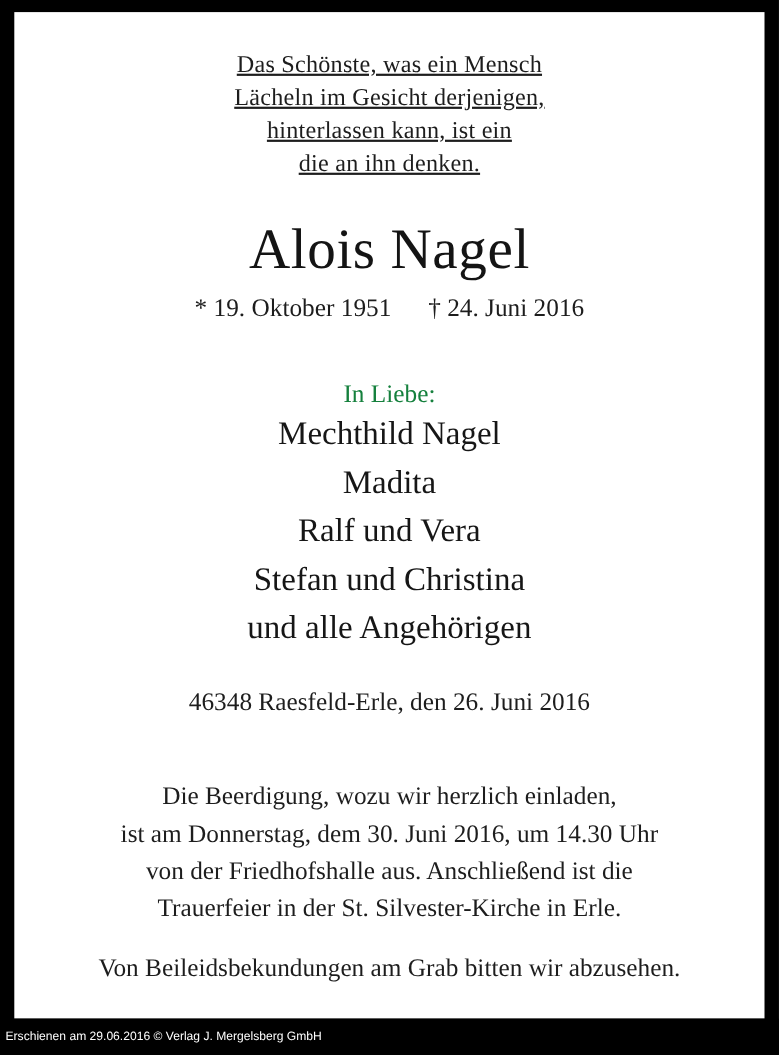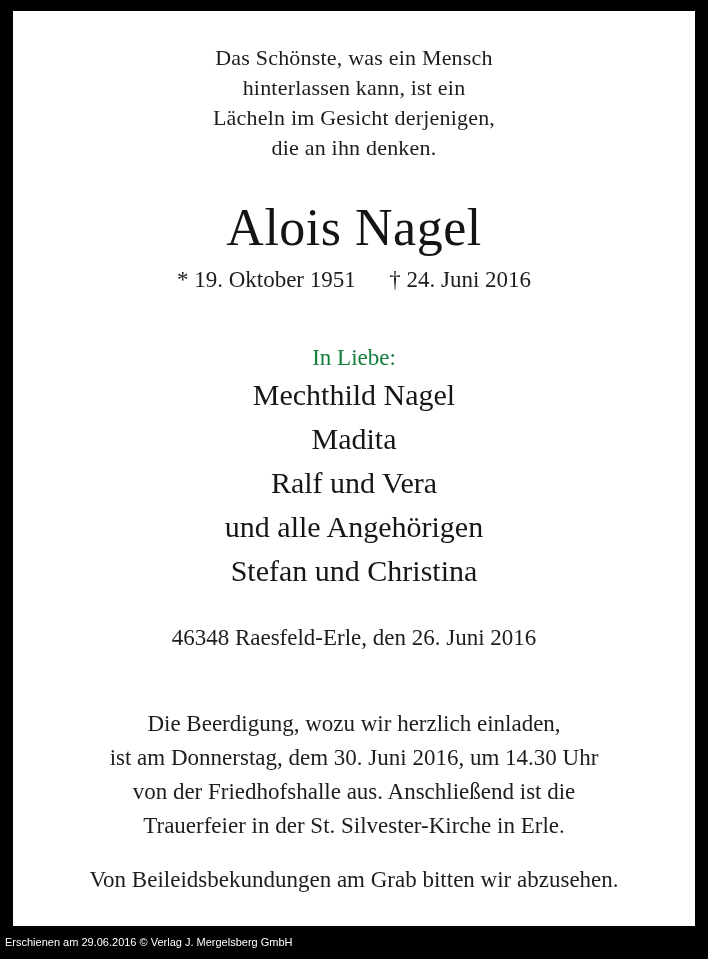--- a/index.html
+++ b/index.html
@@ -38,20 +38,21 @@
     color: #1a1a1a;
   }
   .verse {
     font-size: 22px;
     line-height: 30px;
     letter-spacing: 0.2px;
     color: #1d1d1d;
   }
   .verse div {
     white-space: nowrap;
+    text-decoration: underline;
   }
   .name {
     margin-top: 36px;
     font-size: 52px;
     line-height: 58px;
     font-weight: 400;
     letter-spacing: 0.5px;
     color: #141414;
   }
   .dates {
@@ -118,41 +119,41 @@
 </style>
 </head>
 <body>
 
 <div class="obituary">
   <div class="paper">
     <div class="inner">
 
       <div class="verse">
         <div>Das Schönste, was ein Mensch</div>
+        <div>Lächeln im Gesicht derjenigen,</div>
         <div>hinterlassen kann, ist ein</div>
-        <div>Lächeln im Gesicht derjenigen,</div>
         <div>die an ihn denken.</div>
       </div>
 
       <div class="name">Alois Nagel</div>
 
       <div class="dates">
         <span>* 19. Oktober 1951</span>
         <span class="sep"></span>
         <span>† 24. Juni 2016</span>
       </div>
 
       <div class="inliebe">In Liebe:</div>
 
       <div class="survivors">
         <div>Mechthild Nagel</div>
         <div>Madita</div>
         <div>Ralf und Vera</div>
+        <div>Stefan und Christina</div>
         <div>und alle Angehörigen</div>
-        <div>Stefan und Christina</div>
       </div>
 
       <div class="place">46348 Raesfeld-Erle, den 26. Juni 2016</div>
 
       <div class="funeral">
         <div>Die Beerdigung, wozu wir herzlich einladen,</div>
         <div>ist am Donnerstag, dem 30. Juni 2016, um 14.30 Uhr</div>
         <div>von der Friedhofshalle aus. Anschließend ist die</div>
         <div>Trauerfeier in der St. Silvester-Kirche in Erle.</div>
       </div>

